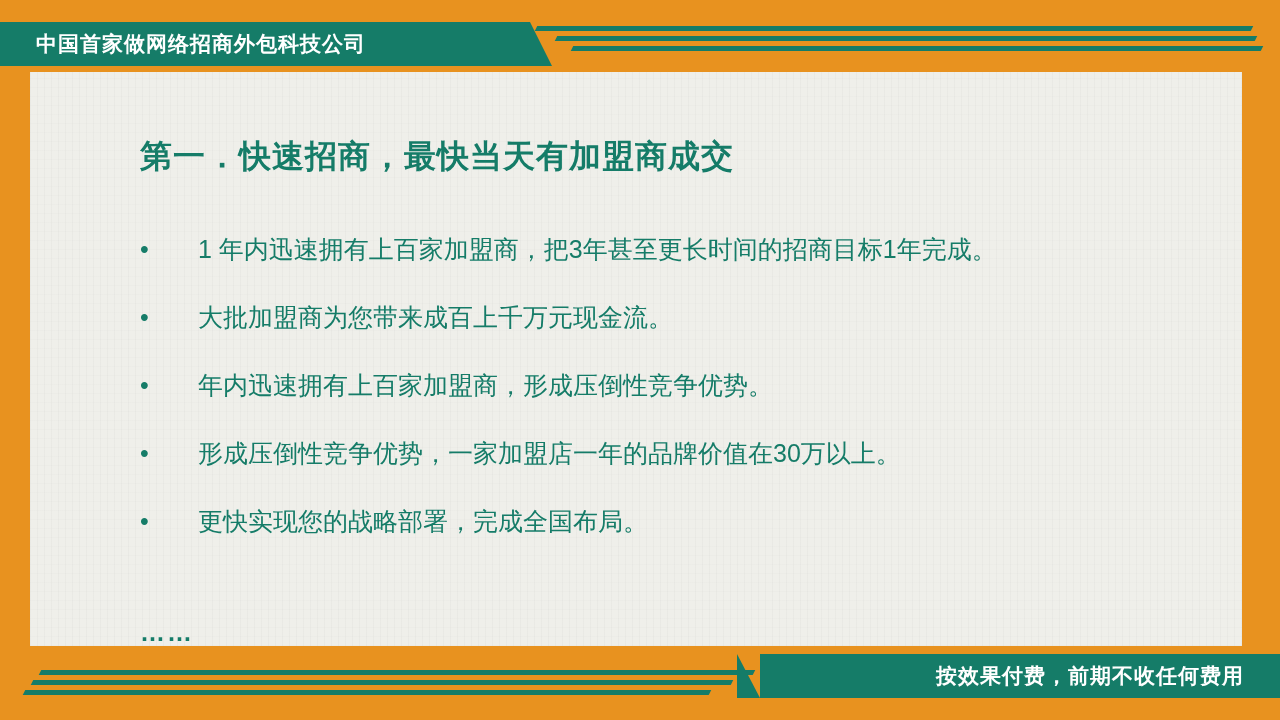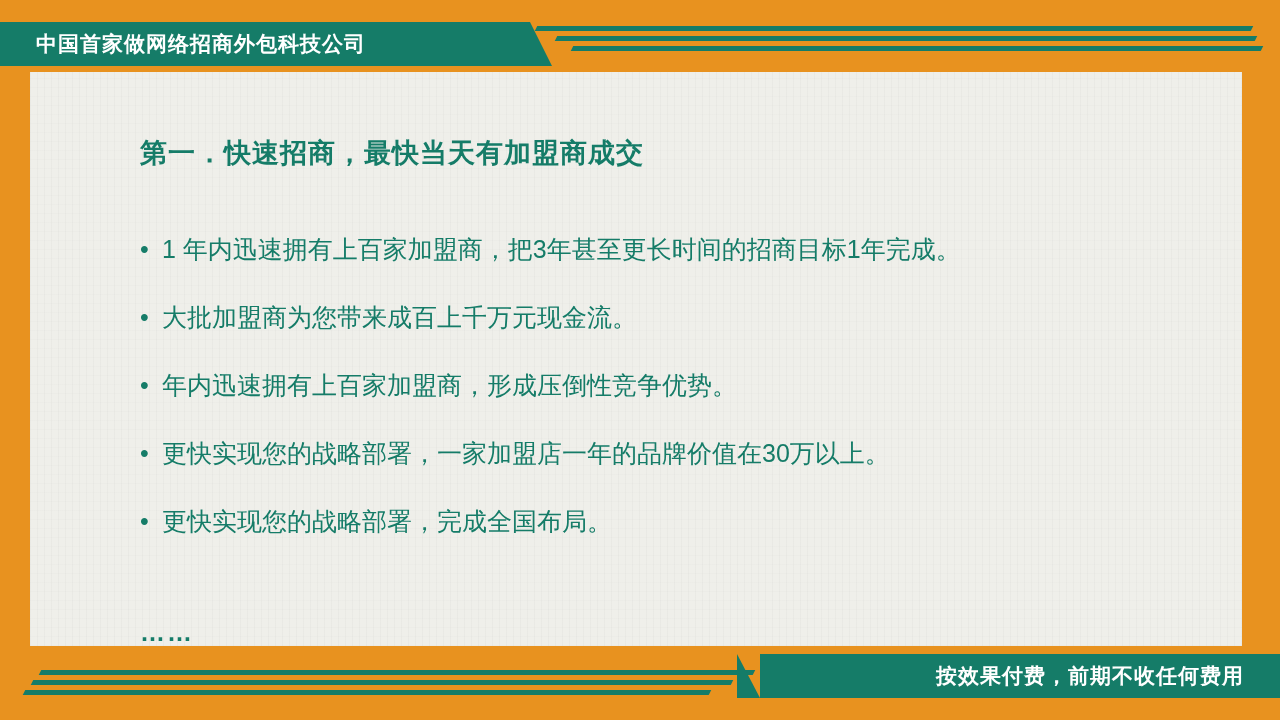--- a/index.html
+++ b/index.html
@@ -99,21 +99,21 @@
     font-weight: bold;
     letter-spacing: 1px;
     white-space: nowrap;
   }
 
   
   .slide-heading {
     position: absolute;
     left: 140px;
     top: 135px;
-    font-size: 27px;
+    font-size: 32px;
     font-weight: bold;
     color: #157C68;
     letter-spacing: 1px;
     white-space: nowrap;
   }
   .bullet-list {
     position: absolute;
     left: 140px;
     top: 232px;
     width: 1070px;
@@ -129,20 +129,21 @@
   }
   .bullet-dot {
     width: 22px;
     flex: 0 0 22px;
     color: #157C68;
     font-size: 25px;
     line-height: 34px;
   }
   .bullet-text {
     flex: 1 1 auto;
+    margin-left: 36px;
   }
   .ellipsis-line {
     position: absolute;
     left: 140px;
     top: 618px;
     color: #157C68;
     font-size: 25px;
     font-weight: bold;
     letter-spacing: 2px;
   }
@@ -239,21 +240,21 @@
     <div class="bullet-item">
       <span class="bullet-dot">•</span>
       <span class="bullet-text">大批加盟商为您带来成百上千万元现金流。</span>
     </div>
     <div class="bullet-item">
       <span class="bullet-dot">•</span>
       <span class="bullet-text">年内迅速拥有上百家加盟商，形成压倒性竞争优势。</span>
     </div>
     <div class="bullet-item">
       <span class="bullet-dot">•</span>
-      <span class="bullet-text">更快实现您的战略部署，一家加盟店一年的品牌价值在30万以上。</span>
+      <span class="bullet-text">形成压倒性竞争优势，一家加盟店一年的品牌价值在30万以上。</span>
     </div>
     <div class="bullet-item">
       <span class="bullet-dot">•</span>
       <span class="bullet-text">更快实现您的战略部署，完成全国布局。</span>
     </div>
   </div>
 
   <div class="ellipsis-line">……</div>
 
   <div class="footer-band">

